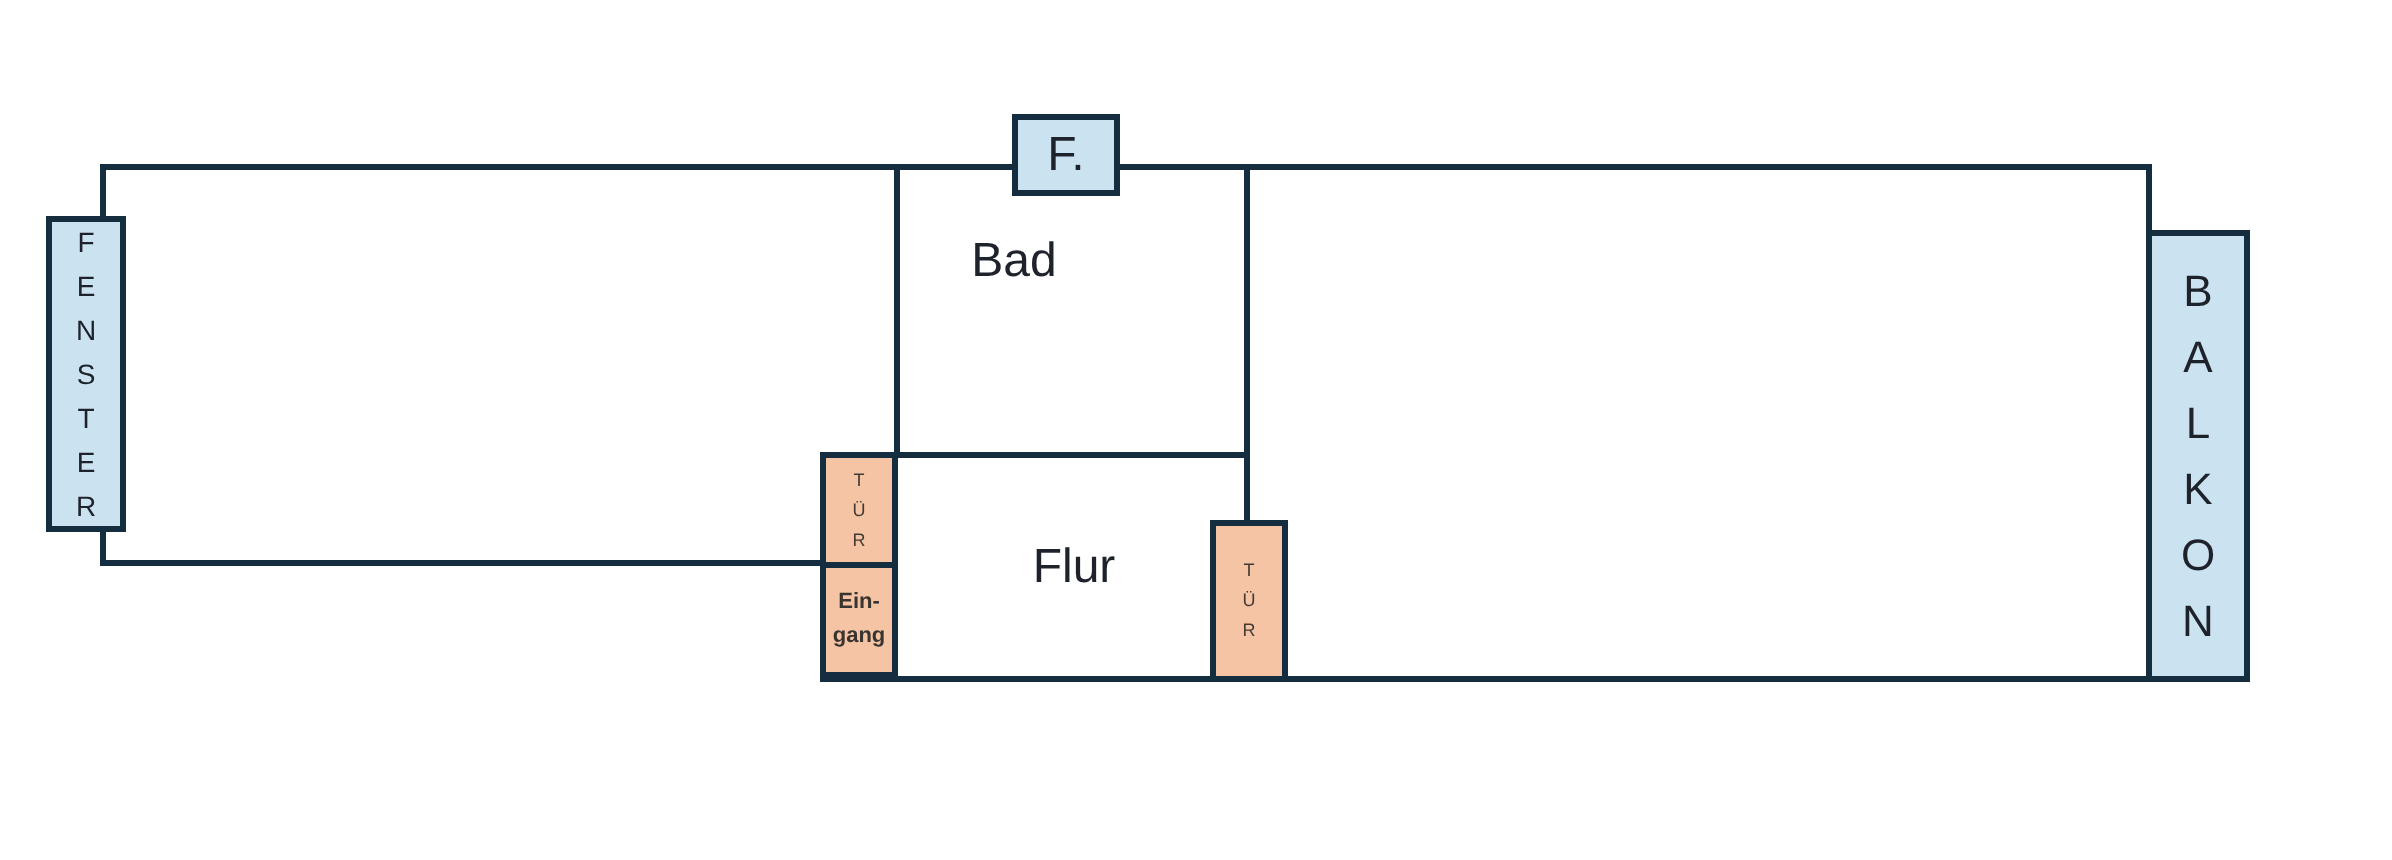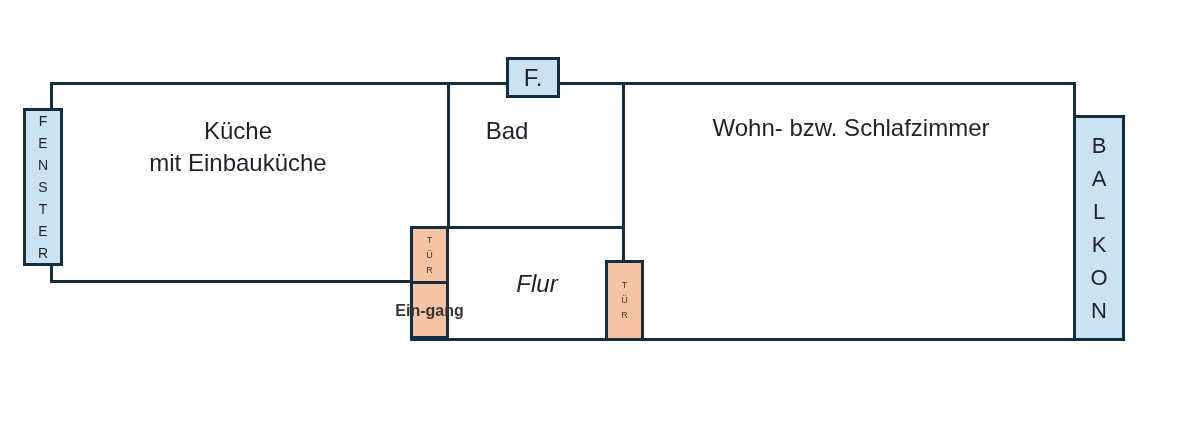--- a/index.html
+++ b/index.html
@@ -50,23 +50,23 @@
   .tuer-letter{font-size:9px;line-height:15px;}
   .fbox-label{font-size:24px;}
   .door-upper{
     flex:0 0 52px;
     border-bottom:3px solid var(--wall);
     display:flex;flex-direction:column;
     align-items:center;justify-content:center;
   }
   .door-lower{
     flex:1 1 auto;
-    display:flex;flex-direction:row;
+    display:flex;flex-direction:column;
     align-items:center;justify-content:center;
-    font-size:16px;font-weight:600;line-height:17px;color:#3a342f;
+    font-size:11px;font-weight:600;line-height:17px;color:#3a342f;
   }
   .door-full{
     flex:1 1 auto;
     display:flex;flex-direction:column;
     align-items:center;justify-content:center;
   }
 </style>
 </head>
 <body>
 
@@ -74,27 +74,22 @@
 
   <div class="wall" style="left:50px;  top:82px;  width:1026px; height:3px;"></div>
   <div class="wall" style="left:50px;  top:82px;  width:3px;    height:201px;"></div>
   <div class="wall" style="left:50px;  top:280px; width:363px;  height:3px;"></div>
   <div class="wall" style="left:447px; top:82px;  width:3px;    height:147px;"></div>
   <div class="wall" style="left:447px; top:226px; width:178px;  height:3px;"></div>
   <div class="wall" style="left:622px; top:82px;  width:3px;    height:181px;"></div>
   <div class="wall" style="left:410px; top:338px; width:715px;  height:3px;"></div>
   <div class="wall" style="left:1073px;top:82px;  width:3px;    height:259px;"></div>
 
-  <div class="room-label" style="left:238px;top:147px;">
-    <div>Küche</div>
-    <div>mit Einbauküche</div>
-  </div>
   <div class="room-label" style="left:507px;top:131px;">Bad</div>
-  <div class="room-label" style="left:851px;top:128px;">Wohn- bzw. Schlafzimmer</div>
-  <div class="room-label" style="left:537px;top:284px;font-style:italic;">Flur</div>
+  <div class="room-label" style="left:537px;top:284px;">Flur</div>
 
   <div class="bluebox stack-letters" style="left:23px;top:108px;width:40px;height:158px;">
     <span class="fenster-letter">F</span>
     <span class="fenster-letter">E</span>
     <span class="fenster-letter">N</span>
     <span class="fenster-letter">S</span>
     <span class="fenster-letter">T</span>
     <span class="fenster-letter">E</span>
     <span class="fenster-letter">R</span>
   </div>

